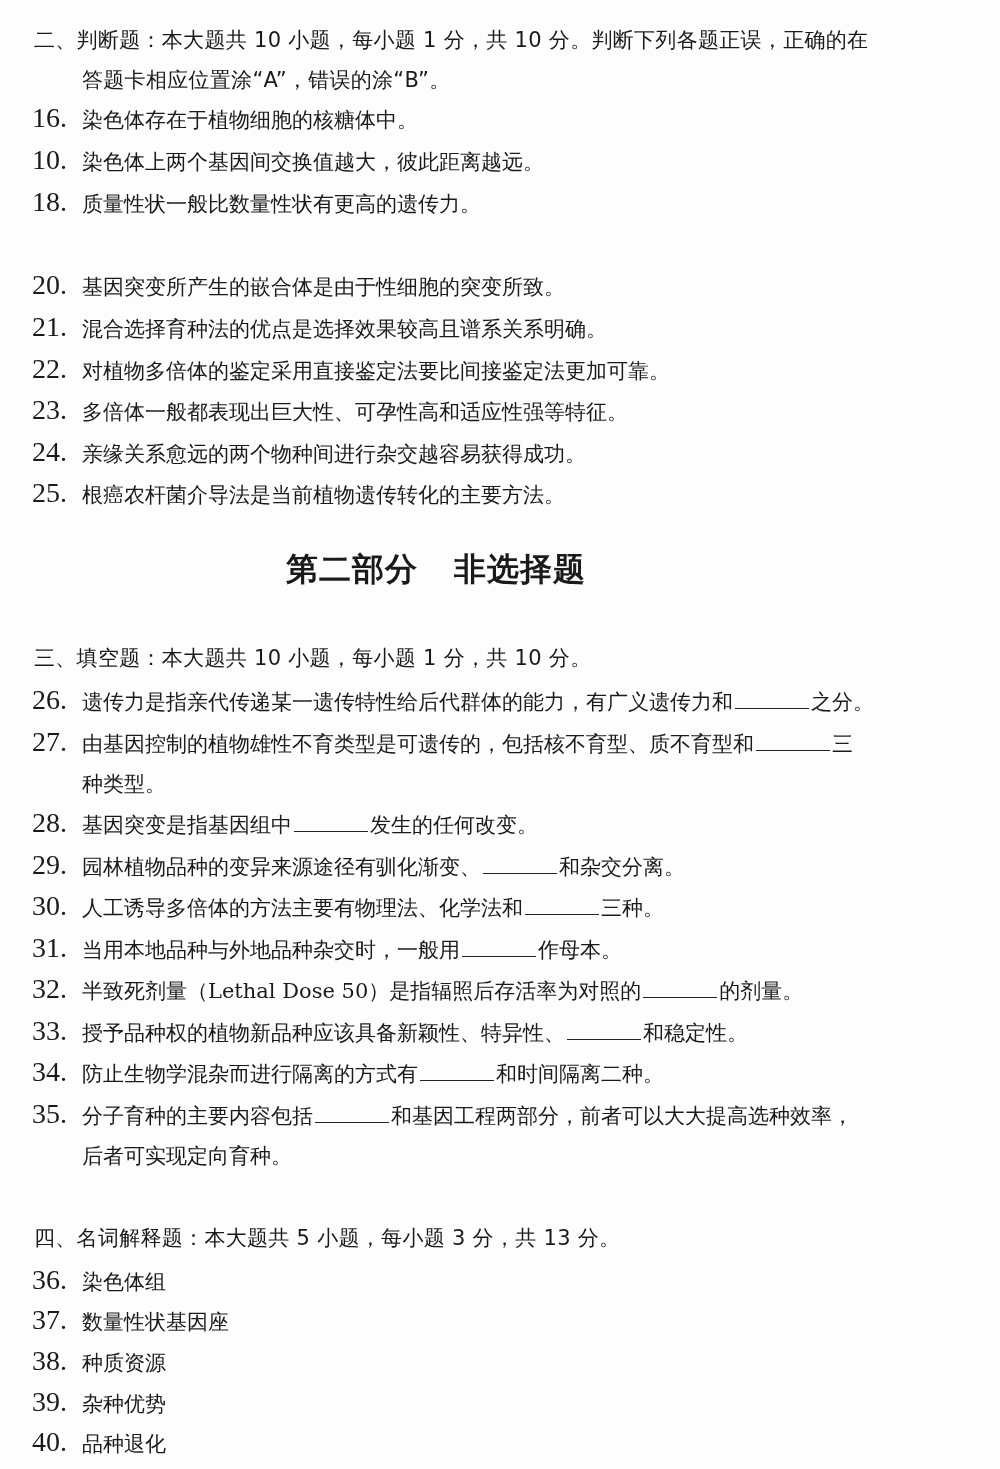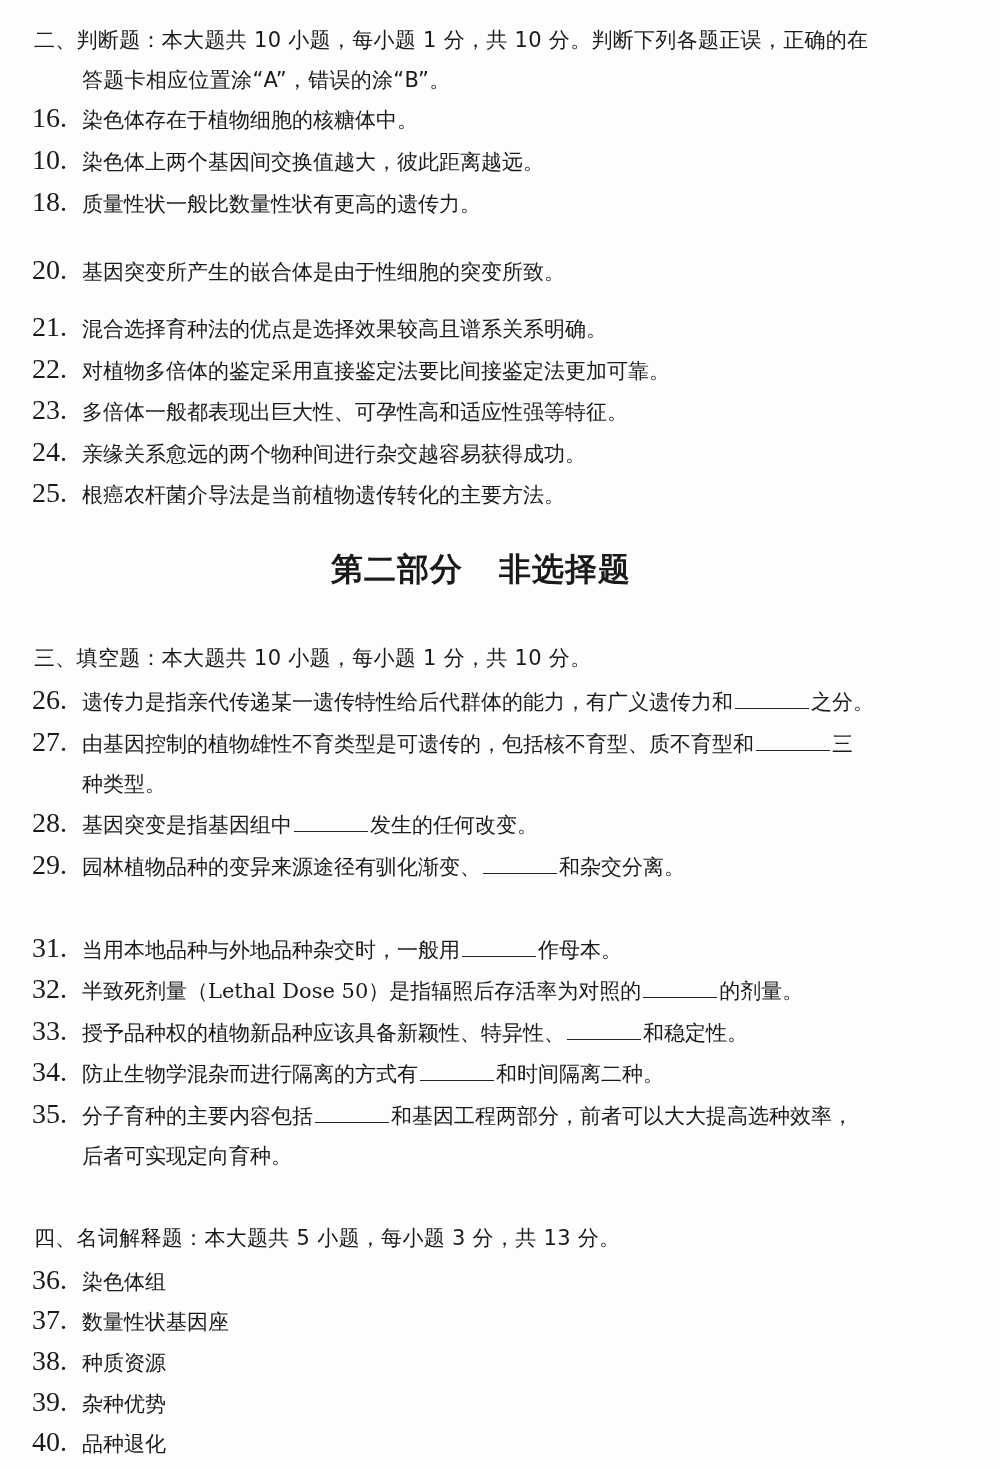--- a/index.html
+++ b/index.html
@@ -23,56 +23,57 @@
   }
   .q .num { display: inline-block; width: 50px; font-family: "Liberation Serif", serif; font-size: 28px; }
   .q .cont { display: block; padding-left: 50px; }
   .blank {
     display: inline-block; width: 74px; border-bottom: 1.5px solid #222;
     height: 18px; vertical-align: baseline; margin: 0 2px;
   }
   .part-title {
     position: absolute; left: 0; width: 872px; top: 548px; text-align: center;
     font-family: "DejaVu Sans", "Liberation Sans", sans-serif; font-weight: bold;
-    font-size: 32px; letter-spacing: 1px; margin-left: 45px;
+    font-size: 32px; letter-spacing: 1px;
   }
   .part-title span { margin: 0 18px; }
 </style>
 </head>
 <body>
 
 <div class="page">
 
   <div class="section-head" style="top:20px">
     <span>二、判断题：本大题共 10 小题，每小题 1 分，共 10 分。判断下列各题正误，正确的在</span>
     <span class="cont">答题卡相应位置涂“A”，错误的涂“B”。</span>
   </div>
 
   <div class="q" style="top:98px"><span class="num">16.</span><span>染色体存在于植物细胞的核糖体中。</span></div>
   <div class="q" style="top:140px"><span class="num">10.</span><span>染色体上两个基因间交换值越大，彼此距离越远。</span></div>
   <div class="q" style="top:182px"><span class="num">18.</span><span>质量性状一般比数量性状有更高的遗传力。</span></div>
-  <div class="q" style="top:250px"><span class="num">20.</span><span>基因突变所产生的嵌合体是由于性细胞的突变所致。</span></div>
+  <div class="q" style="top:265px"><span class="num">20.</span><span>基因突变所产生的嵌合体是由于性细胞的突变所致。</span></div>
   <div class="q" style="top:307px"><span class="num">21.</span><span>混合选择育种法的优点是选择效果较高且谱系关系明确。</span></div>
   <div class="q" style="top:349px"><span class="num">22.</span><span>对植物多倍体的鉴定采用直接鉴定法要比间接鉴定法更加可靠。</span></div>
   <div class="q" style="top:390px"><span class="num">23.</span><span>多倍体一般都表现出巨大性、可孕性高和适应性强等特征。</span></div>
   <div class="q" style="top:432px"><span class="num">24.</span><span>亲缘关系愈远的两个物种间进行杂交越容易获得成功。</span></div>
   <div class="q" style="top:473px"><span class="num">25.</span><span>根癌农杆菌介导法是当前植物遗传转化的主要方法。</span></div>
 
   <div class="part-title">
     <span>第二部分</span><span>非选择题</span>
   </div>
 
   <div class="section-head" style="top:638px">
     <span>三、填空题：本大题共 10 小题，每小题 1 分，共 10 分。</span>
   </div>
 
   <div class="q" style="top:680px"><span class="num">26.</span><span>遗传力是指亲代传递某一遗传特性给后代群体的能力，有广义遗传力和</span><span class="blank"></span><span>之分。</span></div>
   <div class="q" style="top:722px"><span class="num">27.</span><span>由基因控制的植物雄性不育类型是可遗传的，包括核不育型、质不育型和</span><span class="blank"></span><span>三</span><span class="cont">种类型。</span></div>
   <div class="q" style="top:803px"><span class="num">28.</span><span>基因突变是指基因组中</span><span class="blank"></span><span>发生的任何改变。</span></div>
   <div class="q" style="top:845px"><span class="num">29.</span><span>园林植物品种的变异来源途径有驯化渐变、</span><span class="blank"></span><span>和杂交分离。</span></div>
+  <div class="q" style="top:886px"><span class="num">30.</span><span>人工诱导多倍体的方法主要有物理法、化学法和</span><span class="blank"></span><span>三种。</span></div>
   <div class="q" style="top:928px"><span class="num">31.</span><span>当用本地品种与外地品种杂交时，一般用</span><span class="blank"></span><span>作母本。</span></div>
   <div class="q" style="top:969px"><span class="num">32.</span><span>半致死剂量（Lethal Dose 50）是指辐照后存活率为对照的</span><span class="blank"></span><span>的剂量。</span></div>
   <div class="q" style="top:1011px"><span class="num">33.</span><span>授予品种权的植物新品种应该具备新颖性、特异性、</span><span class="blank"></span><span>和稳定性。</span></div>
   <div class="q" style="top:1052px"><span class="num">34.</span><span>防止生物学混杂而进行隔离的方式有</span><span class="blank"></span><span>和时间隔离二种。</span></div>
   <div class="q" style="top:1094px"><span class="num">35.</span><span>分子育种的主要内容包括</span><span class="blank"></span><span>和基因工程两部分，前者可以大大提高选种效率，</span><span class="cont">后者可实现定向育种。</span></div>
 
   <div class="section-head" style="top:1218px">
     <span>四、名词解释题：本大题共 5 小题，每小题 3 分，共 13 分。</span>
   </div>
 

